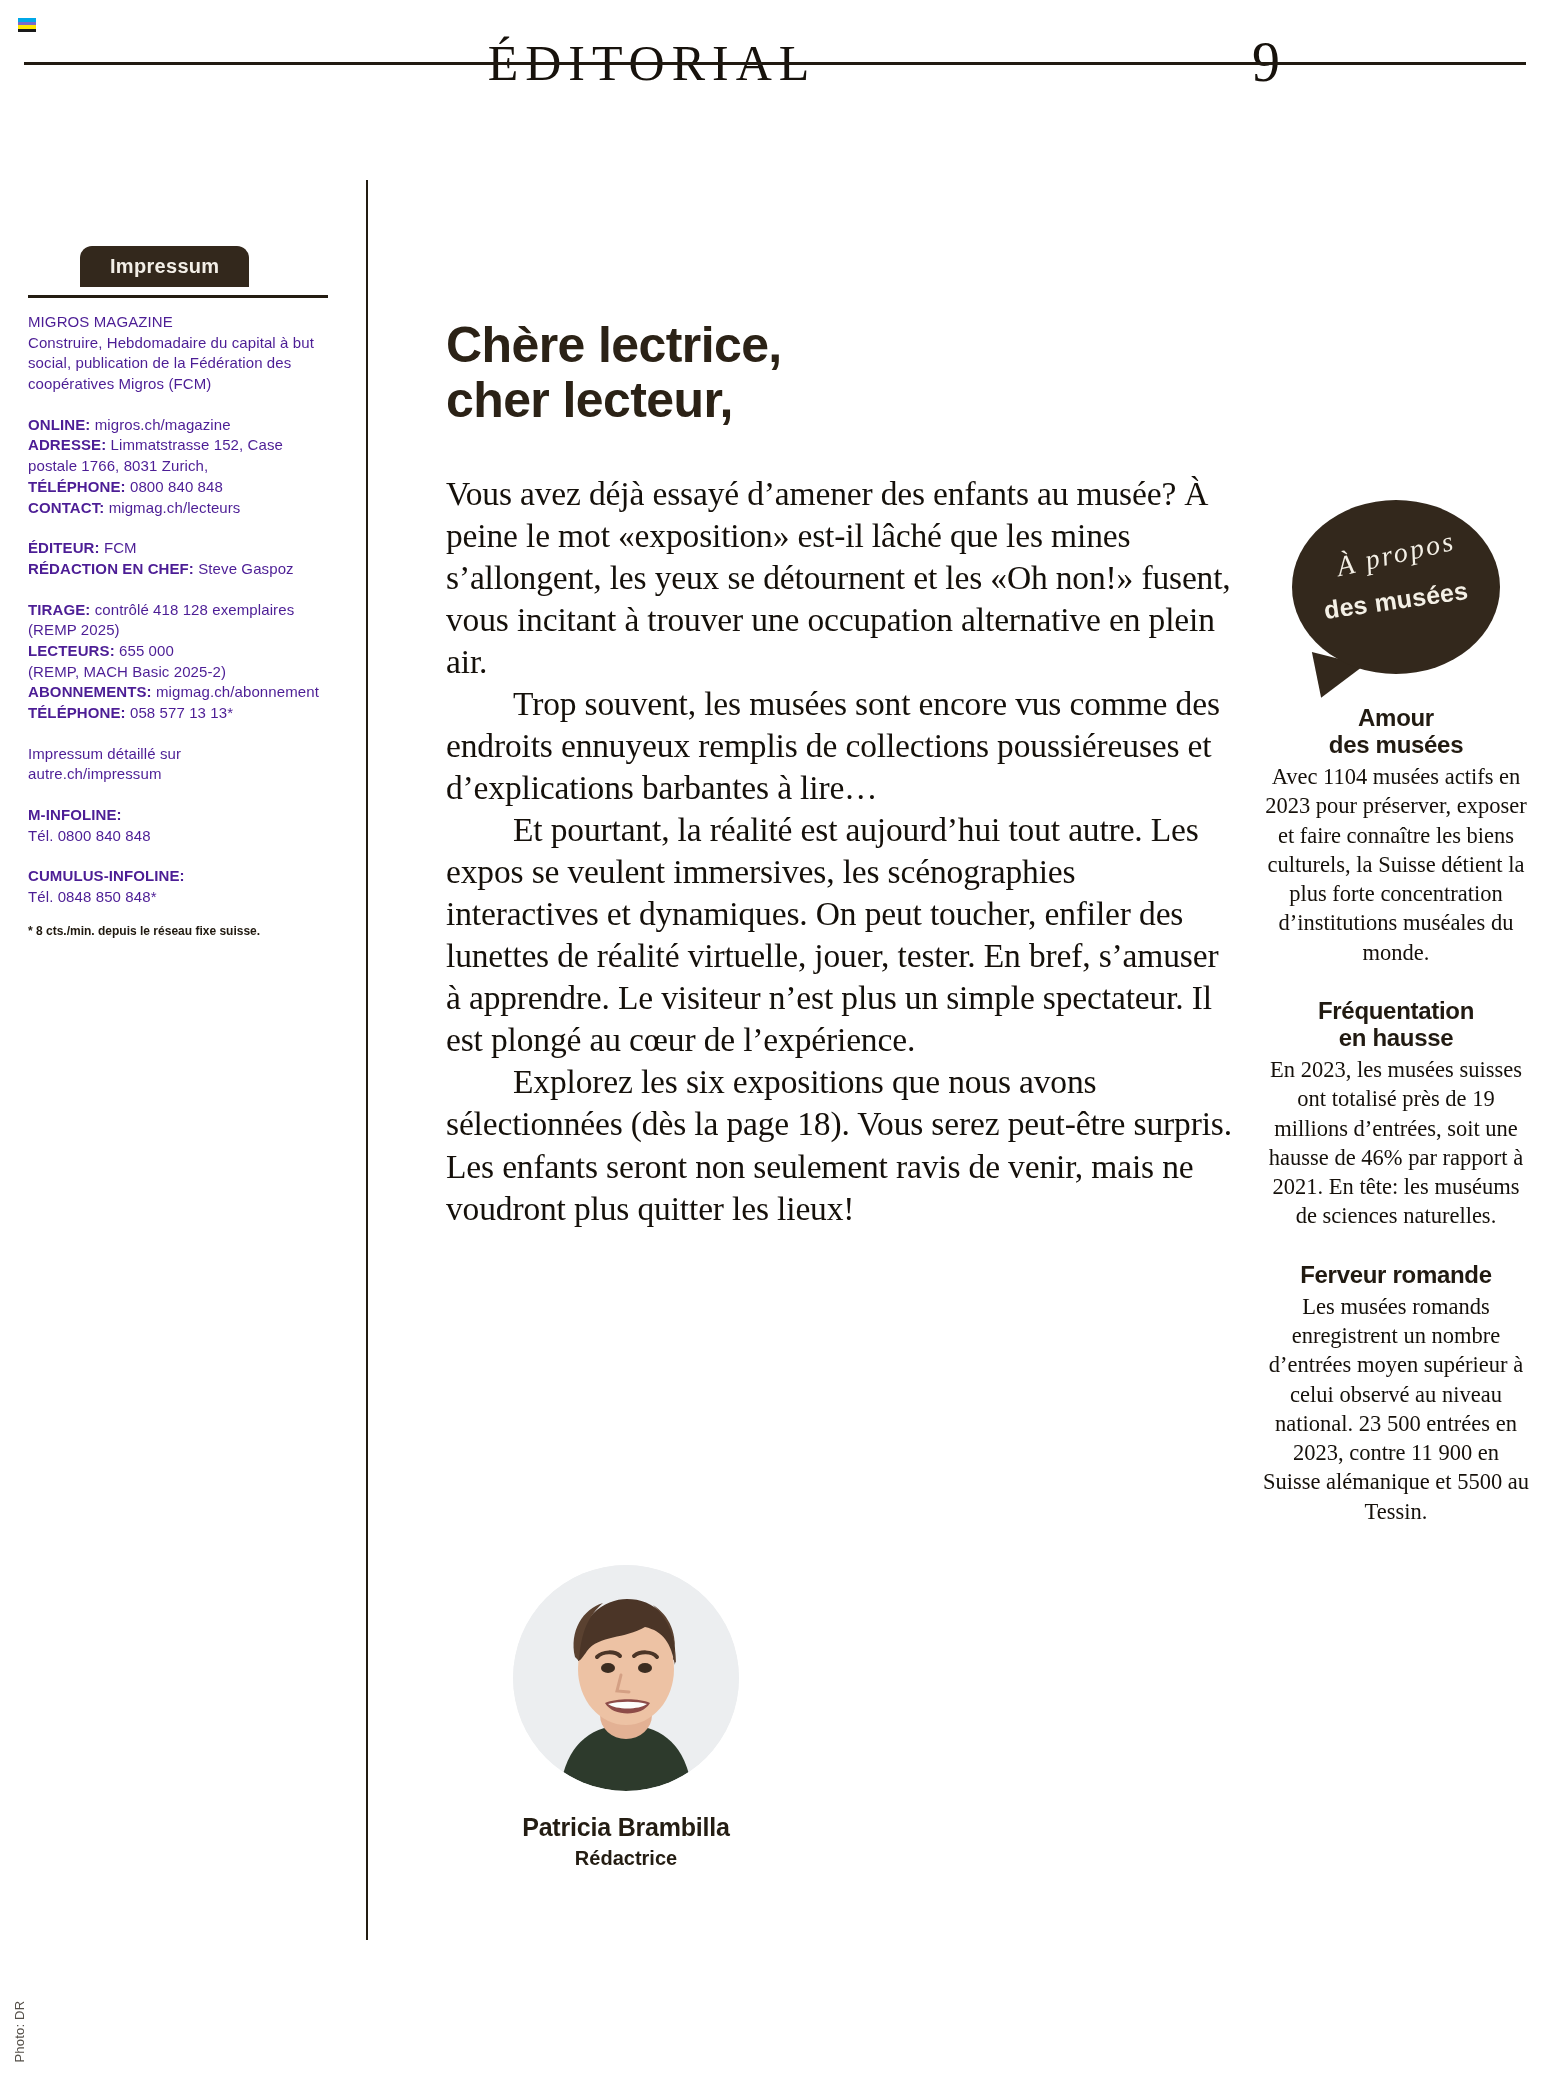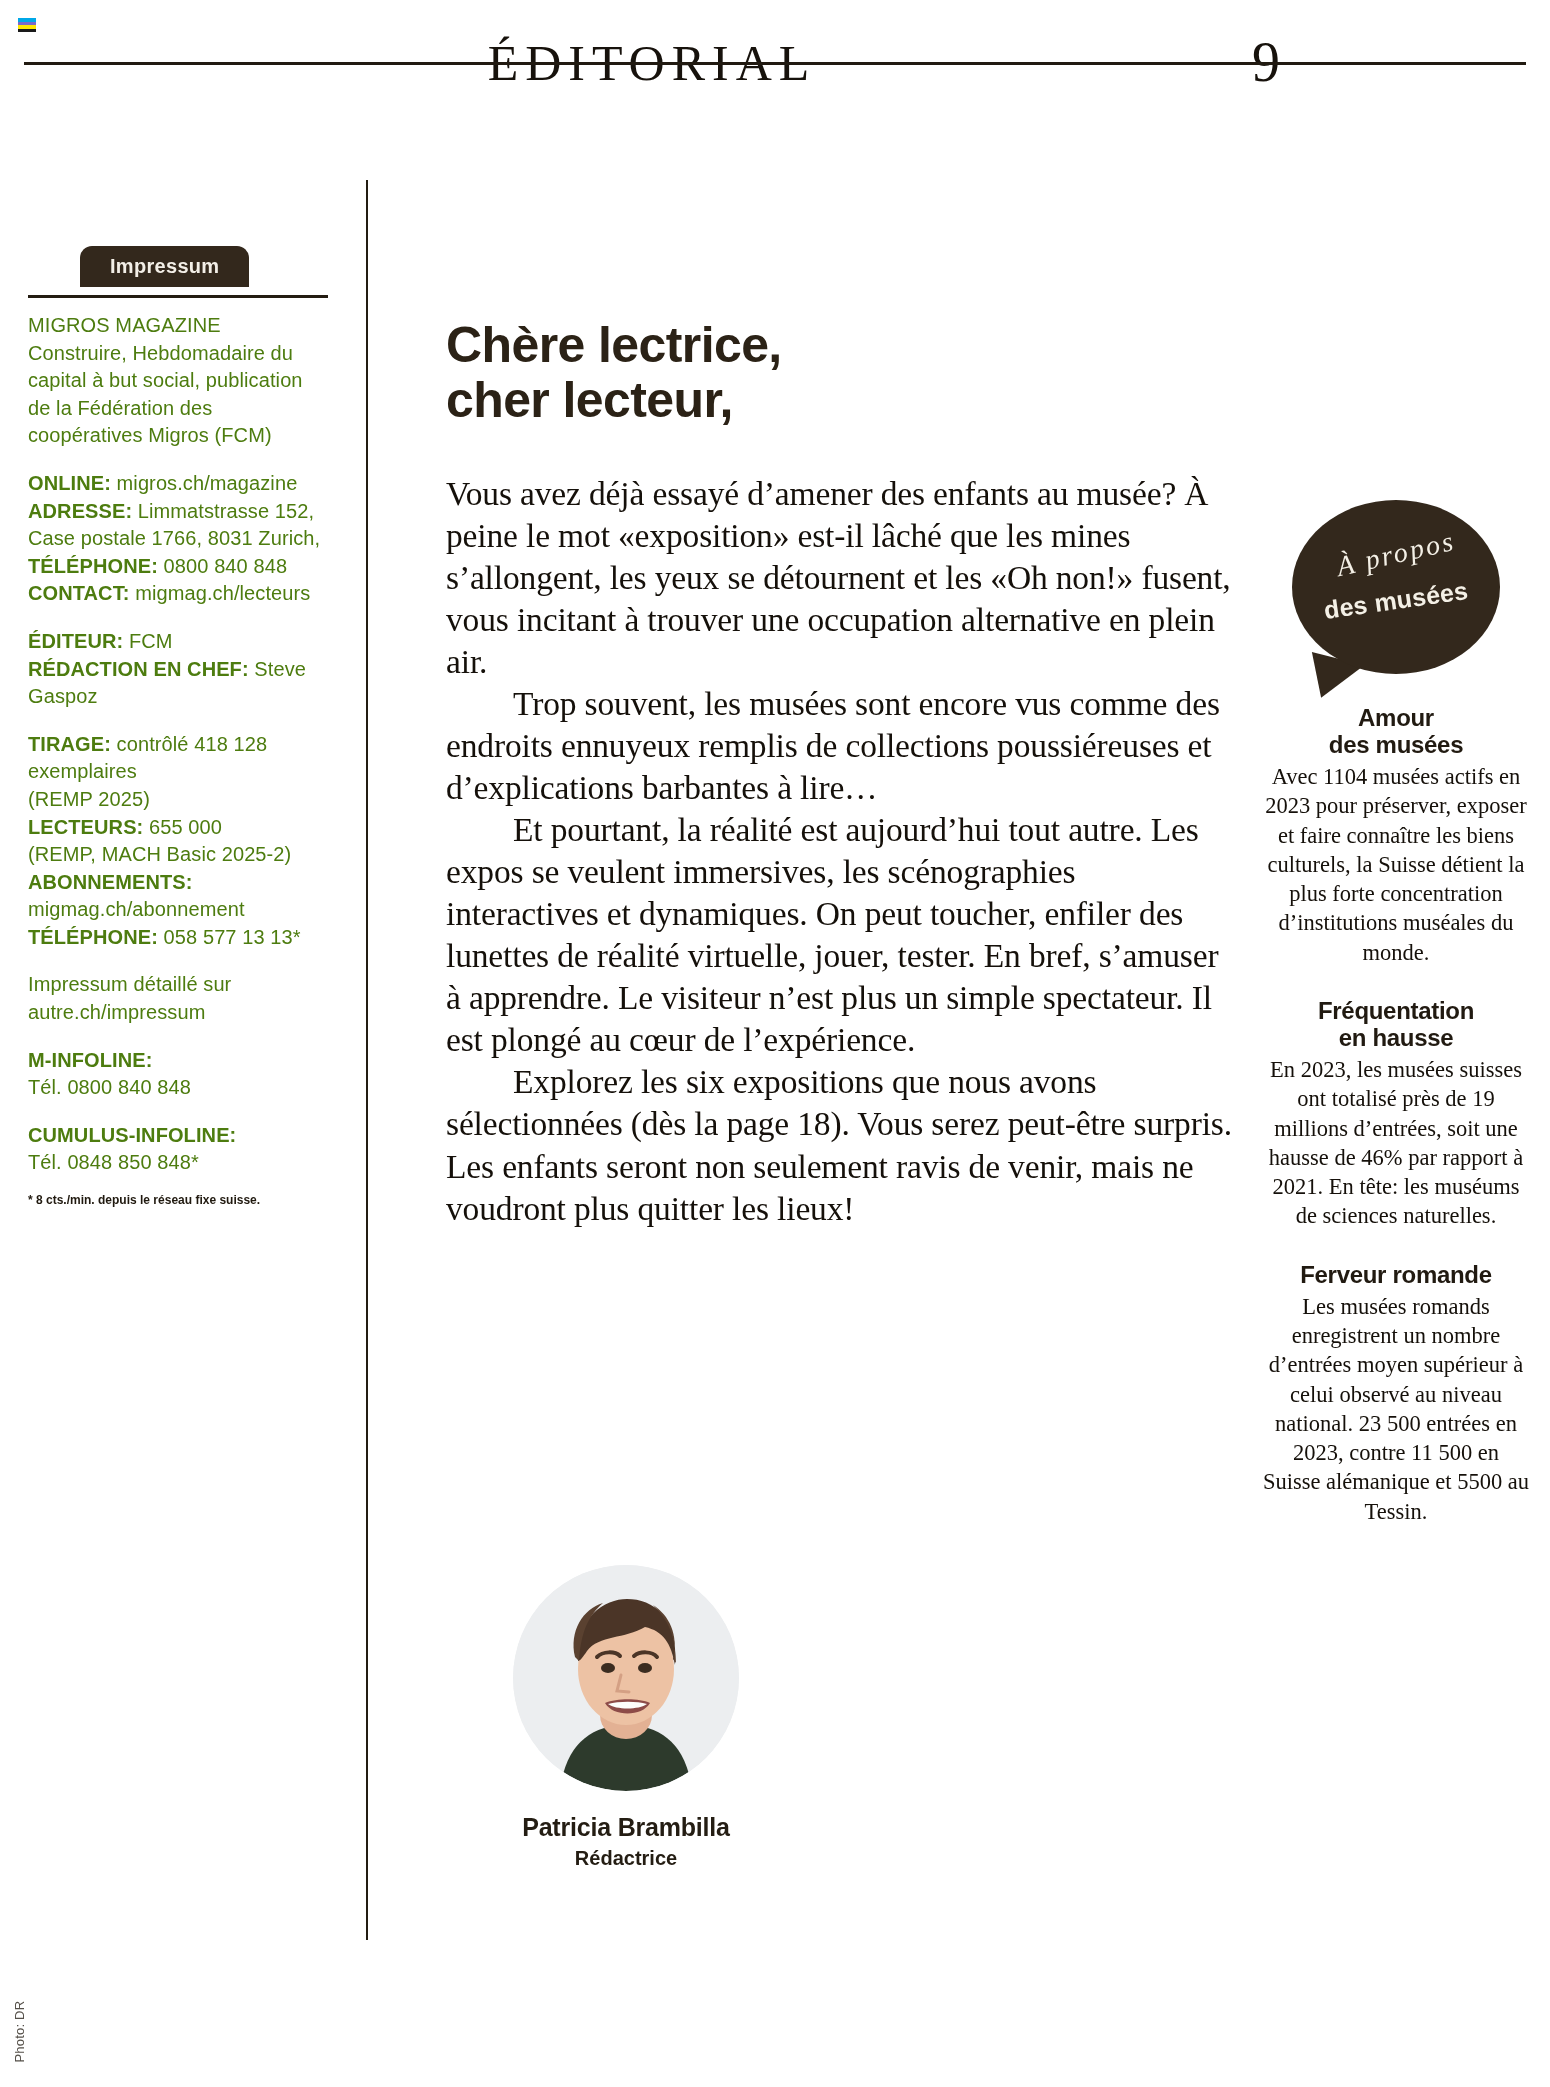--- a/index.html
+++ b/index.html
@@ -54,23 +54,23 @@
     font-size:20px;
     font-weight:700;
     letter-spacing:.3px;
     line-height:1.1;
   }
   .impressum-rule{
     position:absolute; left:0; right:0; bottom:0;
     border-top:3px solid #231c12;
   }
   .imp-block{
-    font-size:20px;
+    font-size:15px;
     line-height:1.38;
-    color:#4d7c0f;
+    color:#4c1d95;
     margin-top:14px;
     letter-spacing:.1px;
   }
   .imp-block.gap{ margin-top:20px; }
   .imp-block b{ font-weight:700; }
   .imp-note{
     font-size:12px; margin-top:16px; color:#20190f; font-weight:700;
   }
 
   
@@ -322,18 +322,18 @@
       <span>Fréquentation</span><br>
       <span>en hausse</span>
     </div>
     <div class="fact-text">En 2023, les musées suisses ont totalisé près de 19 millions d’entrées, soit une hausse de 46% par rapport à 2021. En tête: les muséums de sciences naturelles.</div>
   </div>
 
   <div class="fact">
     <div class="fact-title">
       <span>Ferveur romande</span>
     </div>
-    <div class="fact-text">Les musées romands enregistrent un nombre d’entrées moyen supérieur à celui observé au niveau national. 23 500 entrées en 2023, contre 11 500 en Suisse alémanique et 5500 au Tessin.</div>
+    <div class="fact-text">Les musées romands enregistrent un nombre d’entrées moyen supérieur à celui observé au niveau national. 23 500 entrées en 2023, contre 11 900 en Suisse alémanique et 5500 au Tessin.</div>
   </div>
 
 </div>
 
 <div class="photo-credit">Photo: DR</div>
 
 </body></html>

